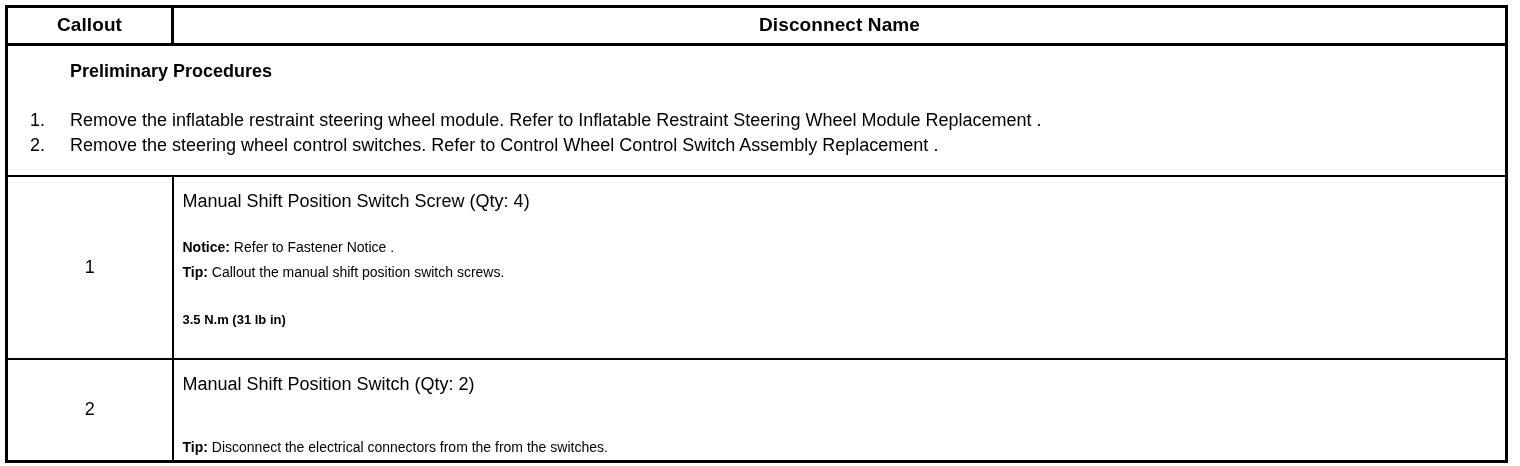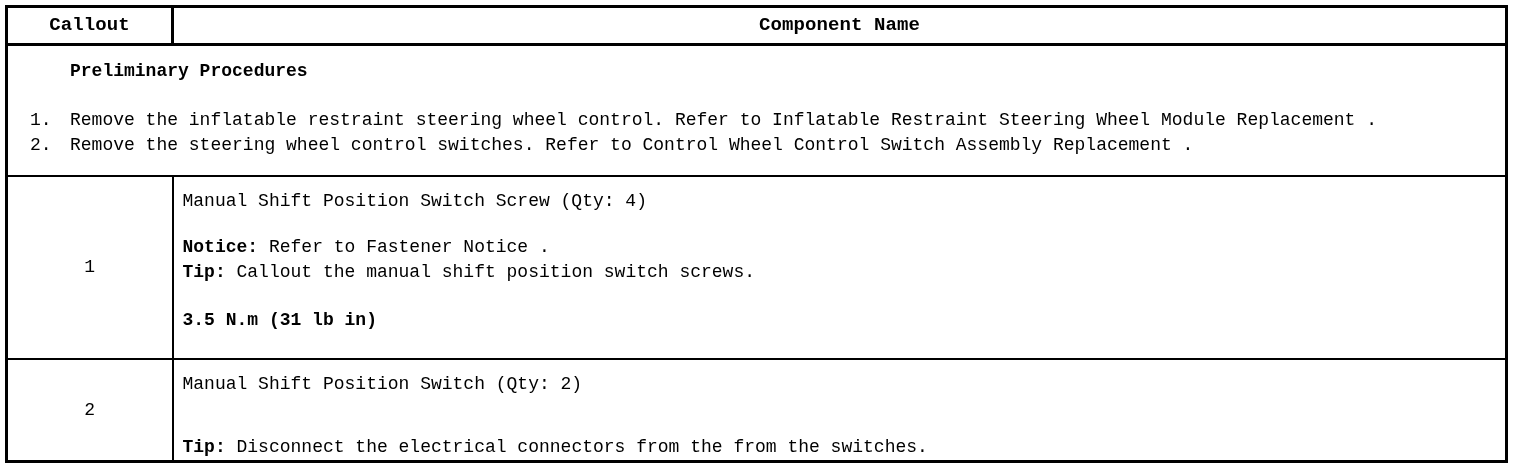--- a/index.html
+++ b/index.html
@@ -14,21 +14,20 @@
     color: #000000;
     -webkit-font-smoothing: none;
   }
 
   .sheet {
     position: relative;
     width: 1520px;
     height: 466px;
     background: #ffffff;
     overflow: hidden;
-    font-family: Liberation Mono, monospace;
   }
 
   table.service-table {
     position: absolute;
     left: 5px;
     top: 5px;
     width: 1503px;
     border-collapse: collapse;
     table-layout: fixed;
     background: #ffffff;
@@ -119,31 +118,31 @@
     line-height: 22px;
     margin: 0;
     padding-top: 13px;
     white-space: nowrap;
   }
 
   .note-block {
     margin-top: 23px;
   }
   .note-line {
-    font-size: 18px;
+    font-size: 14px;
     line-height: 25px;
     white-space: nowrap;
   }
   .note-line .lead {
     font-weight: bold;
   }
 
   .torque-line {
     margin-top: 24px;
-    font-size: 18px;
+    font-size: 13px;
     font-weight: bold;
     line-height: 22px;
     white-space: nowrap;
   }
 
   .tip-block {
     margin-top: 40px;
   }
 </style>
 </head>
@@ -153,33 +152,33 @@
 
   <table class="service-table">
     <colgroup>
       <col class="col-callout">
       <col class="col-component">
     </colgroup>
 
     <thead>
       <tr>
         <th class="header-cell header-callout">Callout</th>
-        <th class="header-cell">Component Name</th>
+        <th class="header-cell">Disconnect Name</th>
       </tr>
     </thead>
 
     <tbody>
 
       <tr>
         <td class="prelim-cell" colspan="2">
           <div class="prelim-title">Preliminary Procedures</div>
           <ol class="prelim-list">
             <li>
               <span class="num">1.</span>
-              <span class="txt">Remove the inflatable restraint steering wheel control. Refer to Inflatable Restraint Steering Wheel Module Replacement .</span>
+              <span class="txt">Remove the inflatable restraint steering wheel module. Refer to Inflatable Restraint Steering Wheel Module Replacement .</span>
             </li>
             <li>
               <span class="num">2.</span>
               <span class="txt">Remove the steering wheel control switches. Refer to Control Wheel Control Switch Assembly Replacement .</span>
             </li>
           </ol>
         </td>
       </tr>
 
       <tr class="item-row-1">

